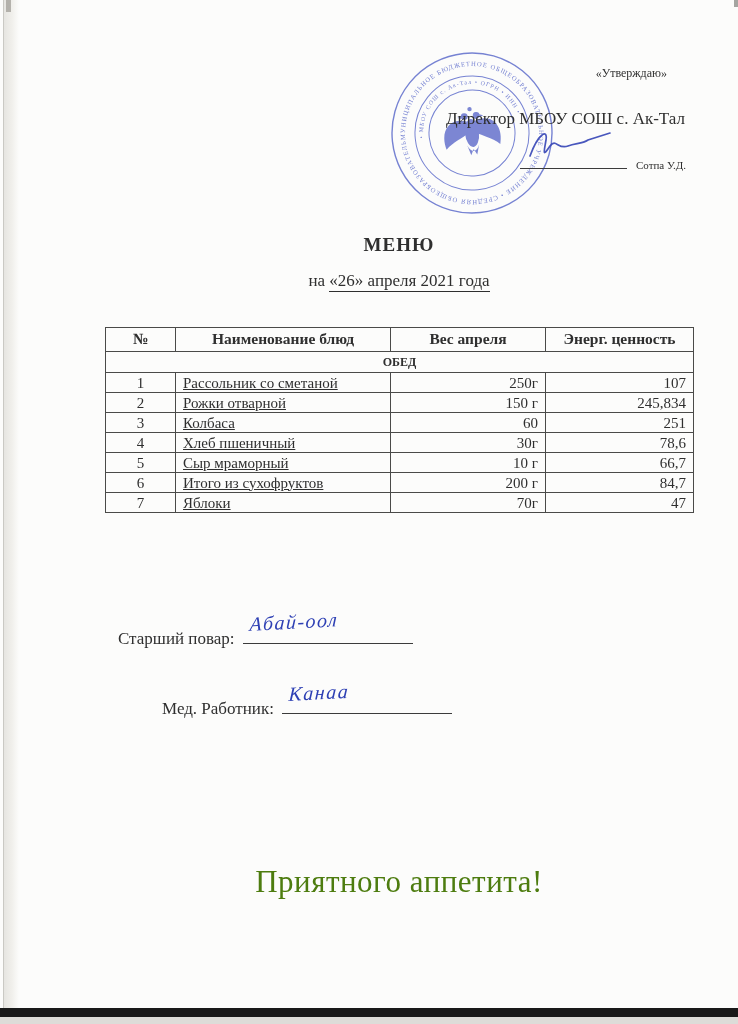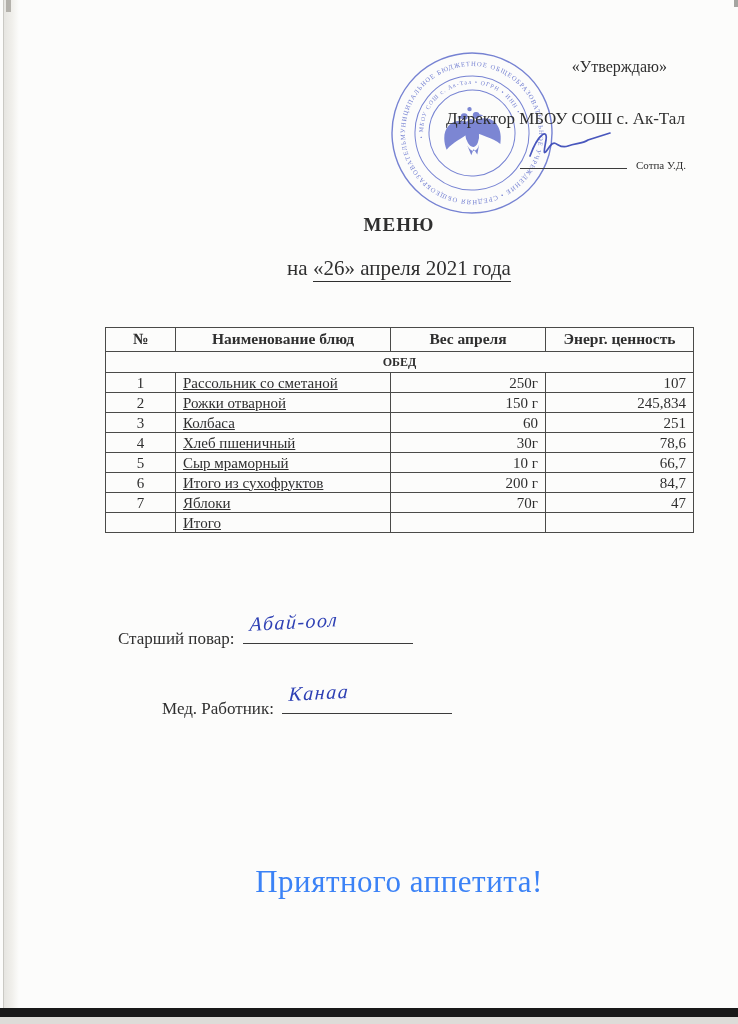--- a/index.html
+++ b/index.html
@@ -11,36 +11,36 @@
   
   .edge-strip { position:absolute; left:3px; top:0; width:15px; height:1008px;
     background:linear-gradient(90deg,#e6e5e1 0%,#f1f0ec 55%,#fcfcfb 100%);
     border-left:1px solid #cac9c4; }
   .top-speck { position:absolute; left:6px; top:0; width:5px; height:12px; background:#a09e97; opacity:.75; }
   .bottom-bar { position:absolute; left:0; bottom:7px; width:738px; height:9px; background:#191919; }
   .bottom-below { position:absolute; left:0; bottom:0; width:738px; height:7px; background:#dddcd8; }
   .corner-speck { position:absolute; right:0; top:0; width:4px; height:7px; background:#6b6b66; opacity:.6; }
 
   
-  .approve { position:absolute; top:58px; right:71px; font-size:16px; }
+  .approve { position:absolute; top:66px; right:71px; font-size:12px; }
   .director { position:absolute; top:109px; right:53px; font-size:17px; }
   .sig-row { position:absolute; top:144px; right:52px; font-size:11px; white-space:nowrap; }
   .sig-line { display:inline-block; position:relative; width:107px; height:24px;
     border-bottom:1.3px solid #3b3b3b; vertical-align:baseline; }
   .sig-squiggle { position:absolute; left:4px; top:-16px; }
   .director-name { margin-left:9px; }
 
   
   .stamp { position:absolute; left:387px; top:48px; width:170px; height:170px;
     opacity:.88; transform:rotate(-6deg); }
   .stamp svg text { fill:#4354c3; }
 
   .centered-block { position:absolute; left:60px; width:678px; text-align:center; }
-  .menu-title { top:214px; font-weight:bold; font-size:19px; letter-spacing:1px; }
-  .menu-date { top:256px; font-size:21px; }
+  .menu-title { top:234px; font-weight:bold; font-size:19px; letter-spacing:1px; }
+  .menu-date { top:271px; font-size:17px; }
   .u { border-bottom:1.2px solid #2f2f2f; padding-bottom:1px; }
 
   
   table.menu { position:absolute; left:105px; top:327px; width:588px;
     border-collapse:collapse; table-layout:fixed; }
   table.menu th, table.menu td { border:1.4px solid #4a4a48; padding:0 7px;
     font-size:15px; height:19px; line-height:1.2; overflow:hidden; white-space:nowrap; }
   table.menu thead th { height:23px; font-size:15.5px; font-weight:bold; text-align:center; }
   table.menu .section-cell { font-weight:bold; text-align:center; font-size:12px; height:20px; }
   td.c-num { text-align:center; }
@@ -49,21 +49,21 @@
 
   
   .sig-block { position:absolute; left:118px; font-size:17px; white-space:nowrap; }
   .chef { top:620px; } .med { top:690px;margin-left:44px; }
   .hand-line { display:inline-block; position:relative; width:170px; height:23px;
     border-bottom:1.3px solid #3b3b3b; margin-left:8px; vertical-align:baseline; }
   .handwriting { position:absolute; left:6px; top:-7px; color:#2e40b4;
     font-style:italic; font-size:20px; letter-spacing:1.5px;
     transform:rotate(-3deg) skewX(-6deg); transform-origin:left bottom; white-space:nowrap; }
 
-  .bon-appetit { top:864px; font-size:31px; color:#3b82f6; letter-spacing:.5px; }
+  .bon-appetit { top:864px; font-size:31px; color:#4d7c0f; letter-spacing:.5px; }
 </style>
 </head>
 <body>
 
 <div class="scan">
 
   <div class="edge-strip"></div>
   <div class="top-speck"></div>
   <div class="corner-speck"></div>
   <div class="bottom-bar"></div>
@@ -169,26 +169,20 @@
         <td class="c-dish">Итого из сухофруктов</td>
         <td class="c-portion">200 г</td>
         <td class="c-energy">84,7</td>
       </tr>
       <tr>
         <td class="c-num">7</td>
         <td class="c-dish">Яблоки</td>
         <td class="c-portion">70г</td>
         <td class="c-energy">47</td>
       </tr>
-      <tr>
-        <td class="c-num"></td>
-        <td class="c-dish">Итого</td>
-        <td class="c-portion"></td>
-        <td class="c-energy"></td>
-      </tr>
     </tbody>
   </table>
 
   <div class="sig-block chef">
     <span>Старший повар:</span><span class="hand-line"><span class="handwriting">Абай-оол</span></span>
   </div>
   <div class="sig-block med">
     <span>Мед. Работник:</span><span class="hand-line"><span class="handwriting">Канаа</span></span>
   </div>
 

